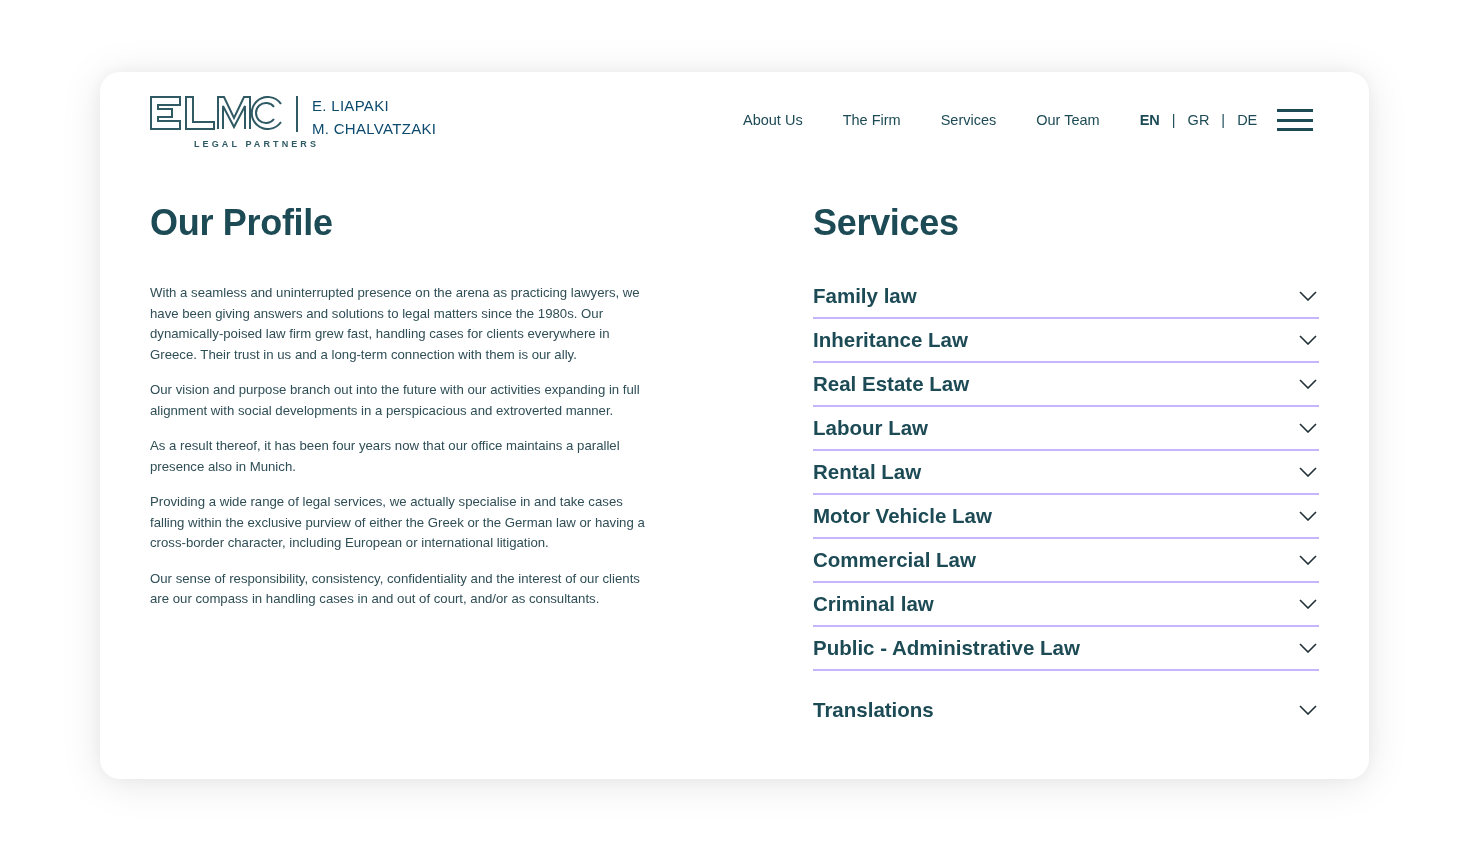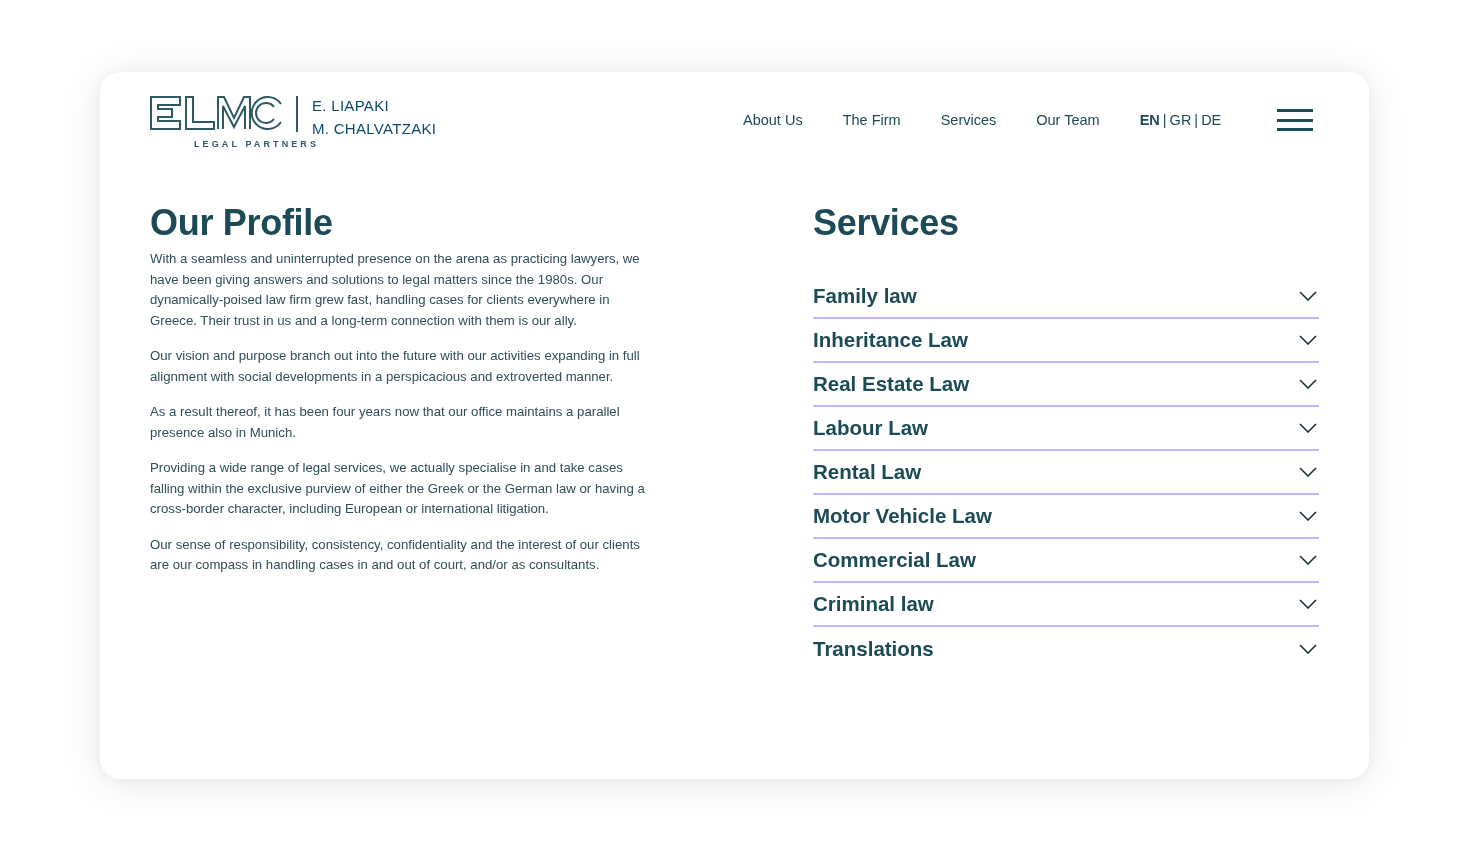--- a/index.html
+++ b/index.html
@@ -35,56 +35,56 @@
     .logo .names {
       position: absolute; left: 162px; top: 0;
       font-size: 15px; line-height: 23px; color: #0c4a6e; letter-spacing: 0.3px;
     }
     .nav {
       position: absolute; top: 40px; left: 643px;
       display: flex; align-items: center;
       font-size: 14.5px; color: #1c4a55;
     }
     .nav a { color: #1c4a55; text-decoration: none; margin-right: 40px; cursor: pointer; }
-    .lang { display: flex; font-size: 14.5px; }
+    .lang { display: flex; font-size: 14.5px; gap: 9px; }
     .lang span { cursor: pointer; }
     .lang .active { font-weight: 700; }
     .lang .bar { margin: 0 3px; }
     .burger {
       position: absolute; left: 1177px; top: 37px;
       width: 36px; height: 22px; cursor: pointer;
     }
     .burger i {
       position: absolute; left: 0; width: 36px; height: 3px; background: #1c4a55;
     }
     .burger i:nth-child(1) { top: 0; }
     .burger i:nth-child(2) { top: 9.5px; }
     .burger i:nth-child(3) { top: 19px; }
 
     
     .profile { position: absolute; left: 50px; top: 125px; width: 510px; }
     h1 {
       font-size: 36px; font-weight: 700; color: #1c4a55;
       letter-spacing: -0.3px; line-height: 52px;
     }
-    .profile .body { }
+    .profile .body { margin-top: 34px; }
     .profile p {
       font-size: 13.2px; line-height: 20.5px; color: #2f4e56;
       margin-bottom: 15px;
     }
 
     
     .services { position: absolute; left: 713px; top: 125px; width: 506px; }
     .acc { margin-top: 26px; }
     .acc-item {
       display: flex; justify-content: space-between; align-items: center;
       height: 44px; border-bottom: 2px solid #c4b5fd;
       cursor: pointer;
     }
-    .acc-item:last-child { border-bottom: none; }
+    .acc-item:last-child { border-bottom: none; margin-top: 17px; }
     .acc-item .label { font-size: 20.5px; font-weight: 700; color: #1c4a55; }
     .acc-item svg { margin-right: 2px; }
   </style>
 </head>
 <body>
 
 <div class="card">
 
   <div class="logo">
     <svg class="mark" width="132" height="34" viewBox="0 0 132 34" fill="none" stroke="#2f5a63" stroke-width="2">
@@ -183,20 +183,26 @@
             <path d="M1 1 L9 9 L17 1" fill="none" stroke="#1f3036" stroke-width="1.6"></path>
           </svg>
       </div>
       <div class="acc-item">
         <span class="label">Criminal law</span>
         <svg width="18" height="10" viewBox="0 0 18 10">
             <path d="M1 1 L9 9 L17 1" fill="none" stroke="#1f3036" stroke-width="1.6"></path>
           </svg>
       </div>
       <div class="acc-item">
+        <span class="label">Public - Administrative Law</span>
+        <svg width="18" height="10" viewBox="0 0 18 10">
+            <path d="M1 1 L9 9 L17 1" fill="none" stroke="#1f3036" stroke-width="1.6"></path>
+          </svg>
+      </div>
+      <div class="acc-item">
         <span class="label">Translations</span>
         <svg width="18" height="10" viewBox="0 0 18 10">
             <path d="M1 1 L9 9 L17 1" fill="none" stroke="#1f3036" stroke-width="1.6"></path>
           </svg>
       </div>
     </div>
   </section>
 </div>
 
 </body></html>

